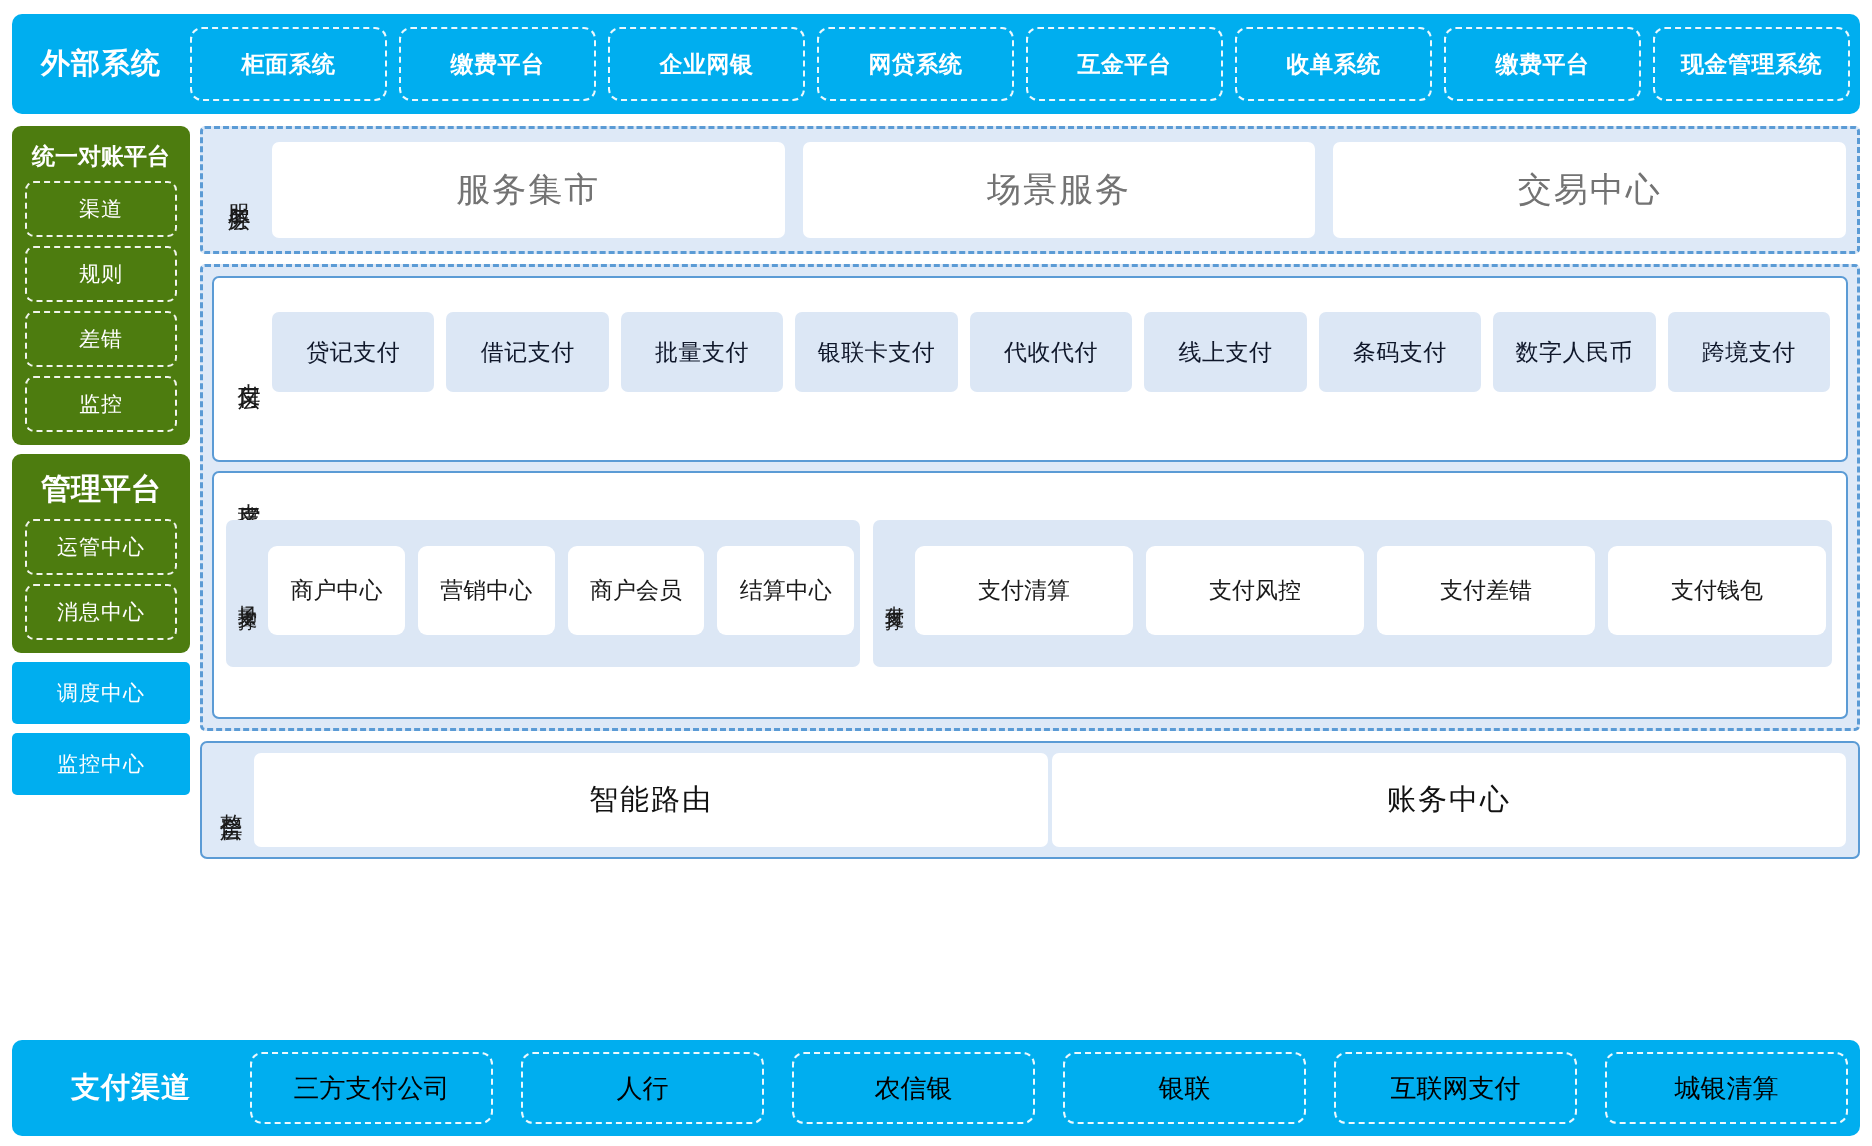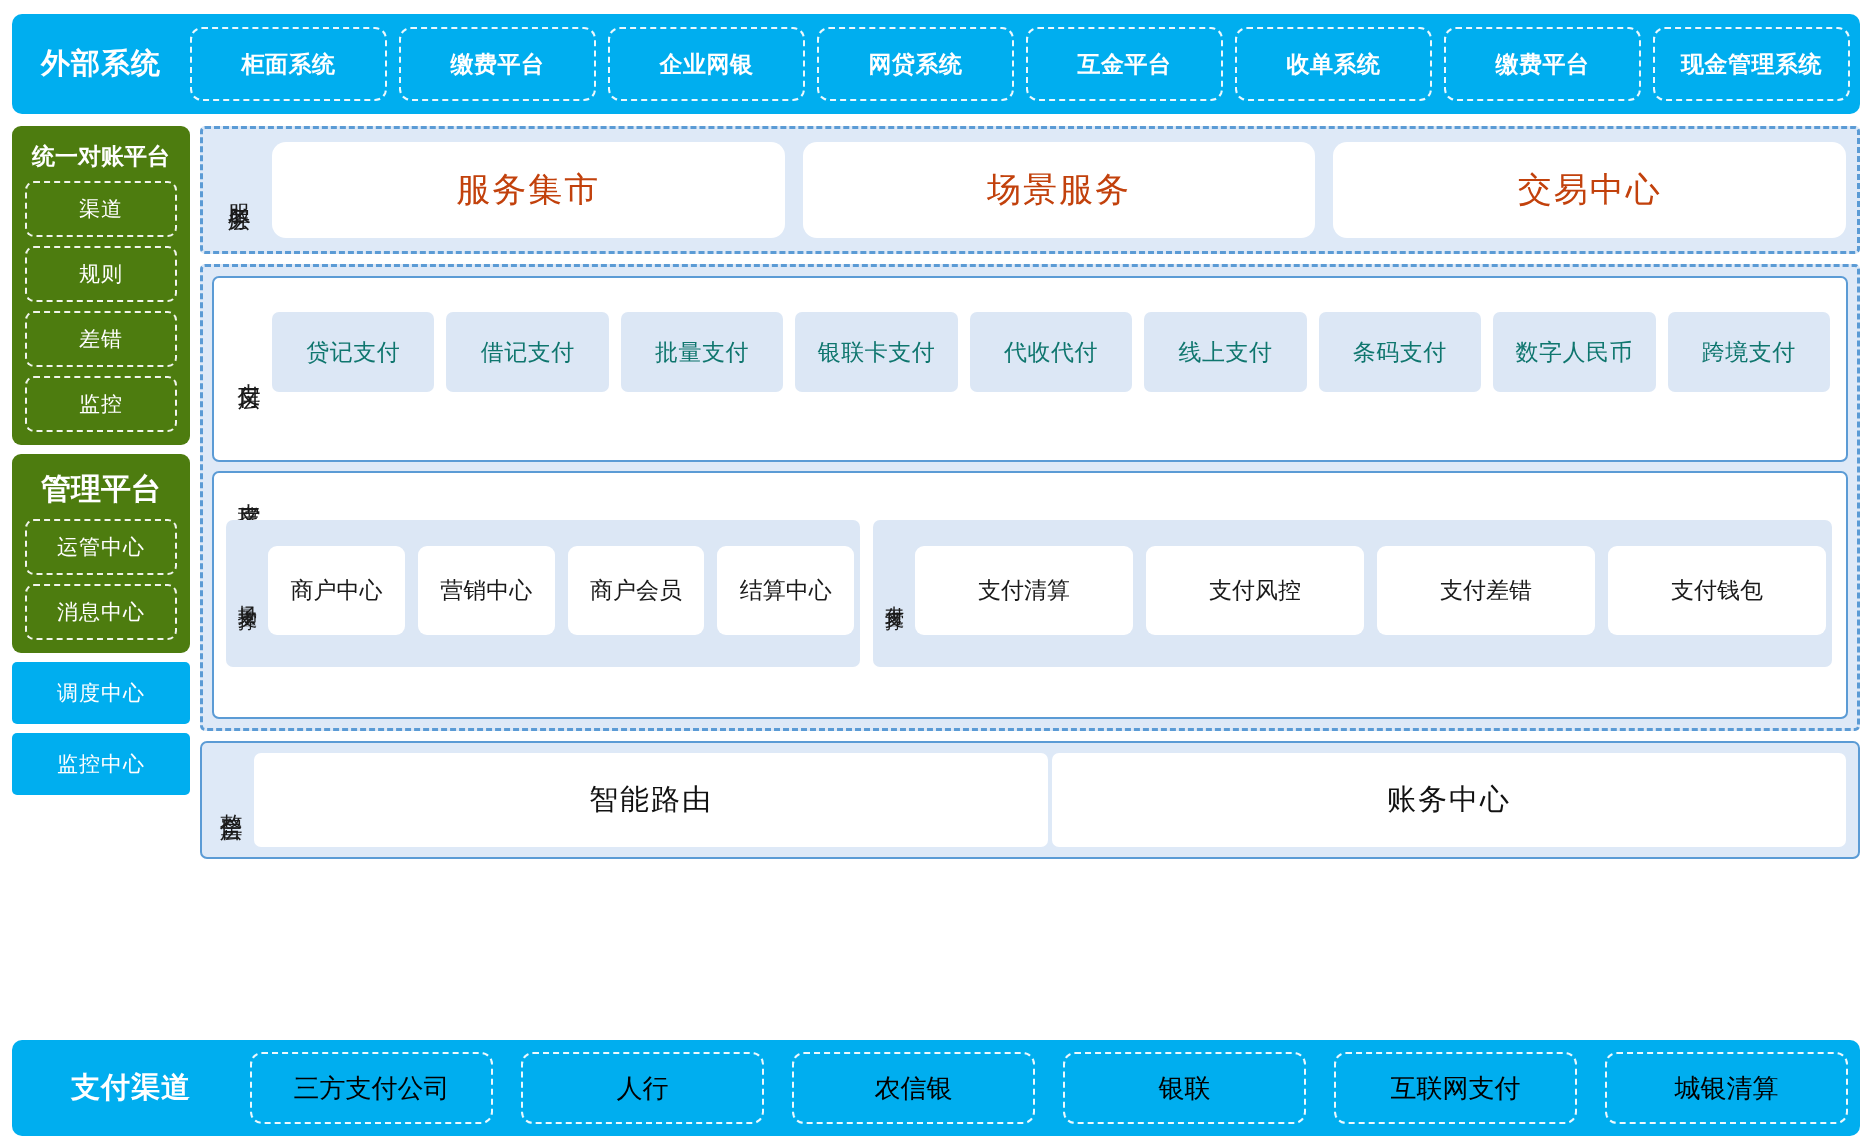--- a/index.html
+++ b/index.html
@@ -166,26 +166,26 @@
   
   .service-row { gap: 10px; padding: 4px 2px 4px 4px; height: 104px; }
   .service-cards {
     display: flex;
     flex: 1 1 auto;
     gap: 18px;
   }
   .service-card {
     flex: 1 1 0;
     background: #ffffff;
-    border-radius: 14px;
+    border-radius: 7px;
     display: flex;
     align-items: center;
     justify-content: center;
     font-size: 34px;
-    color: #c2410c;
+    color: #737373;
     letter-spacing: 2px;
   }
 
   
   .white-panel {
     background: #ffffff;
     border: 2px solid #5B9BD5;
     border-radius: 7px;
     padding: 12px;
     display: flex;
@@ -200,21 +200,21 @@
     padding: 4px 4px 4px 0;
   }
   .pay-card {
     flex: 1 1 0;
     background: #DCE7F5;
     border-radius: 7px;
     display: flex;
     align-items: center;
     justify-content: center;
     font-size: 23px;
-    color: #0f766e;
+    color: #0f172a;
     letter-spacing: 0.5px;
     margin: 18px 0 52px 0;
   }
 
   
   .support-panel { height: 248px; align-items: stretch; flex-direction: column; }
   .support-inner {
     display: flex;
     flex: 1 1 auto;
     gap: 13px;

